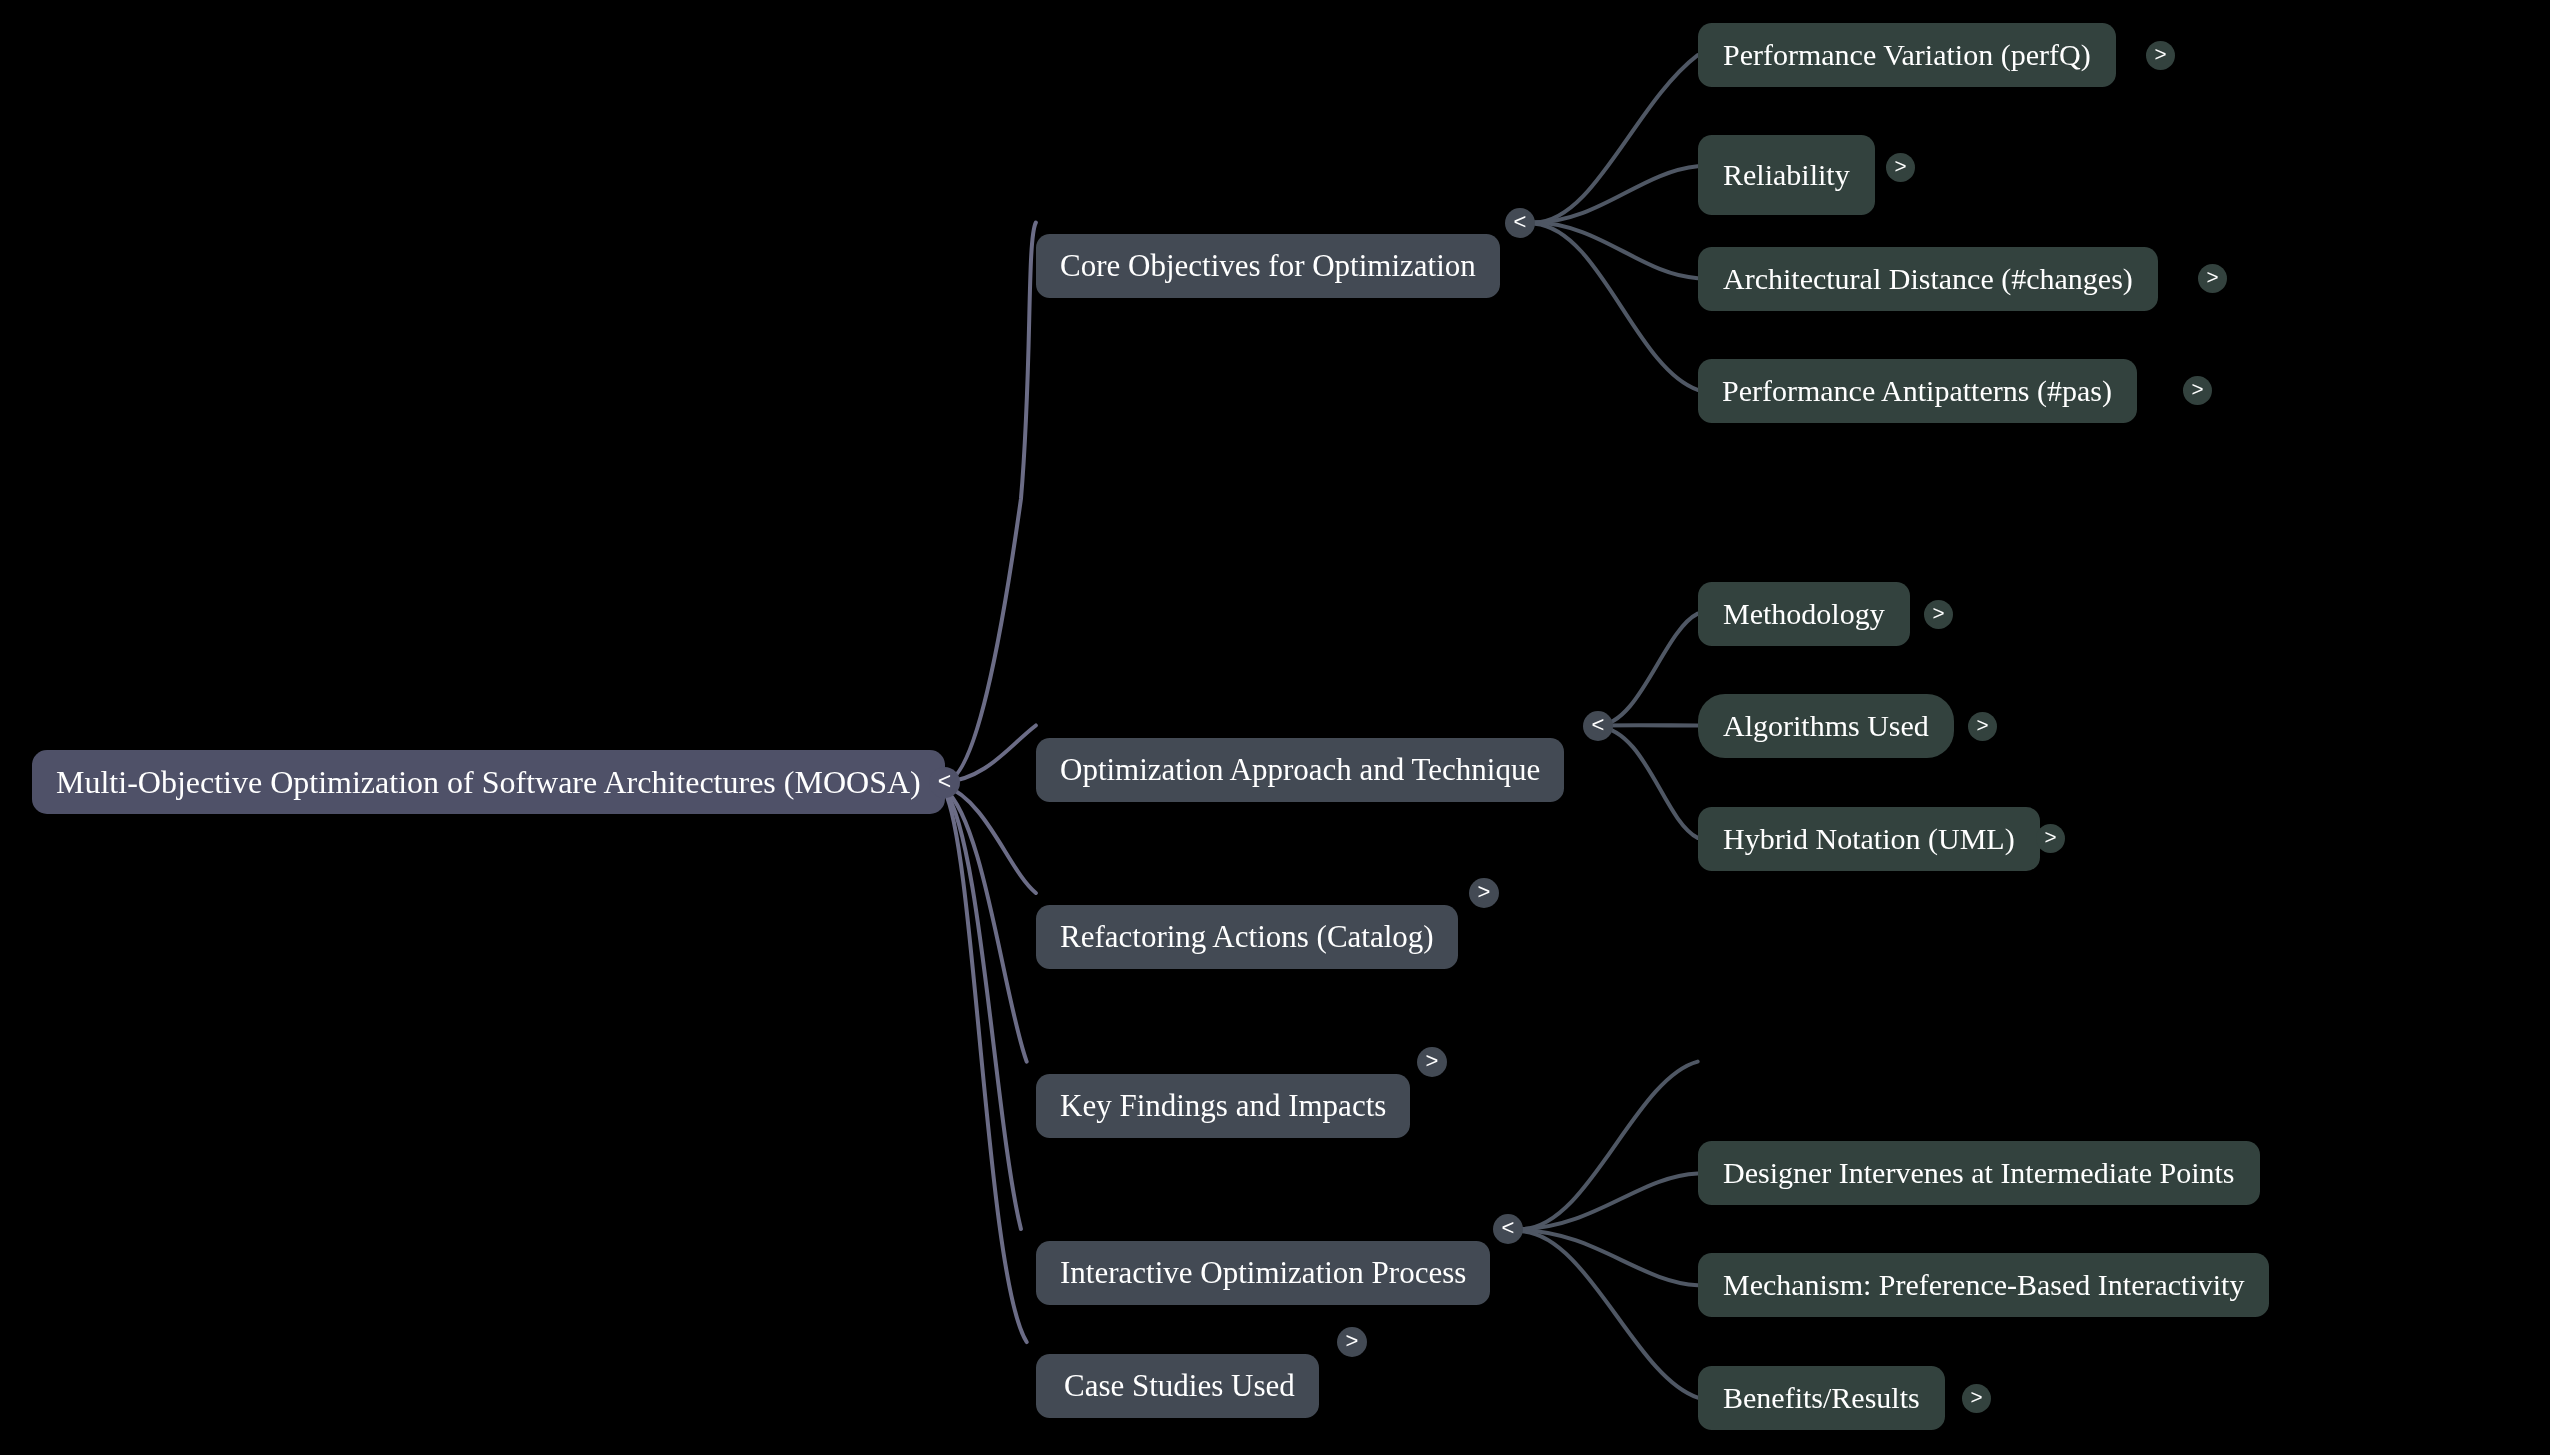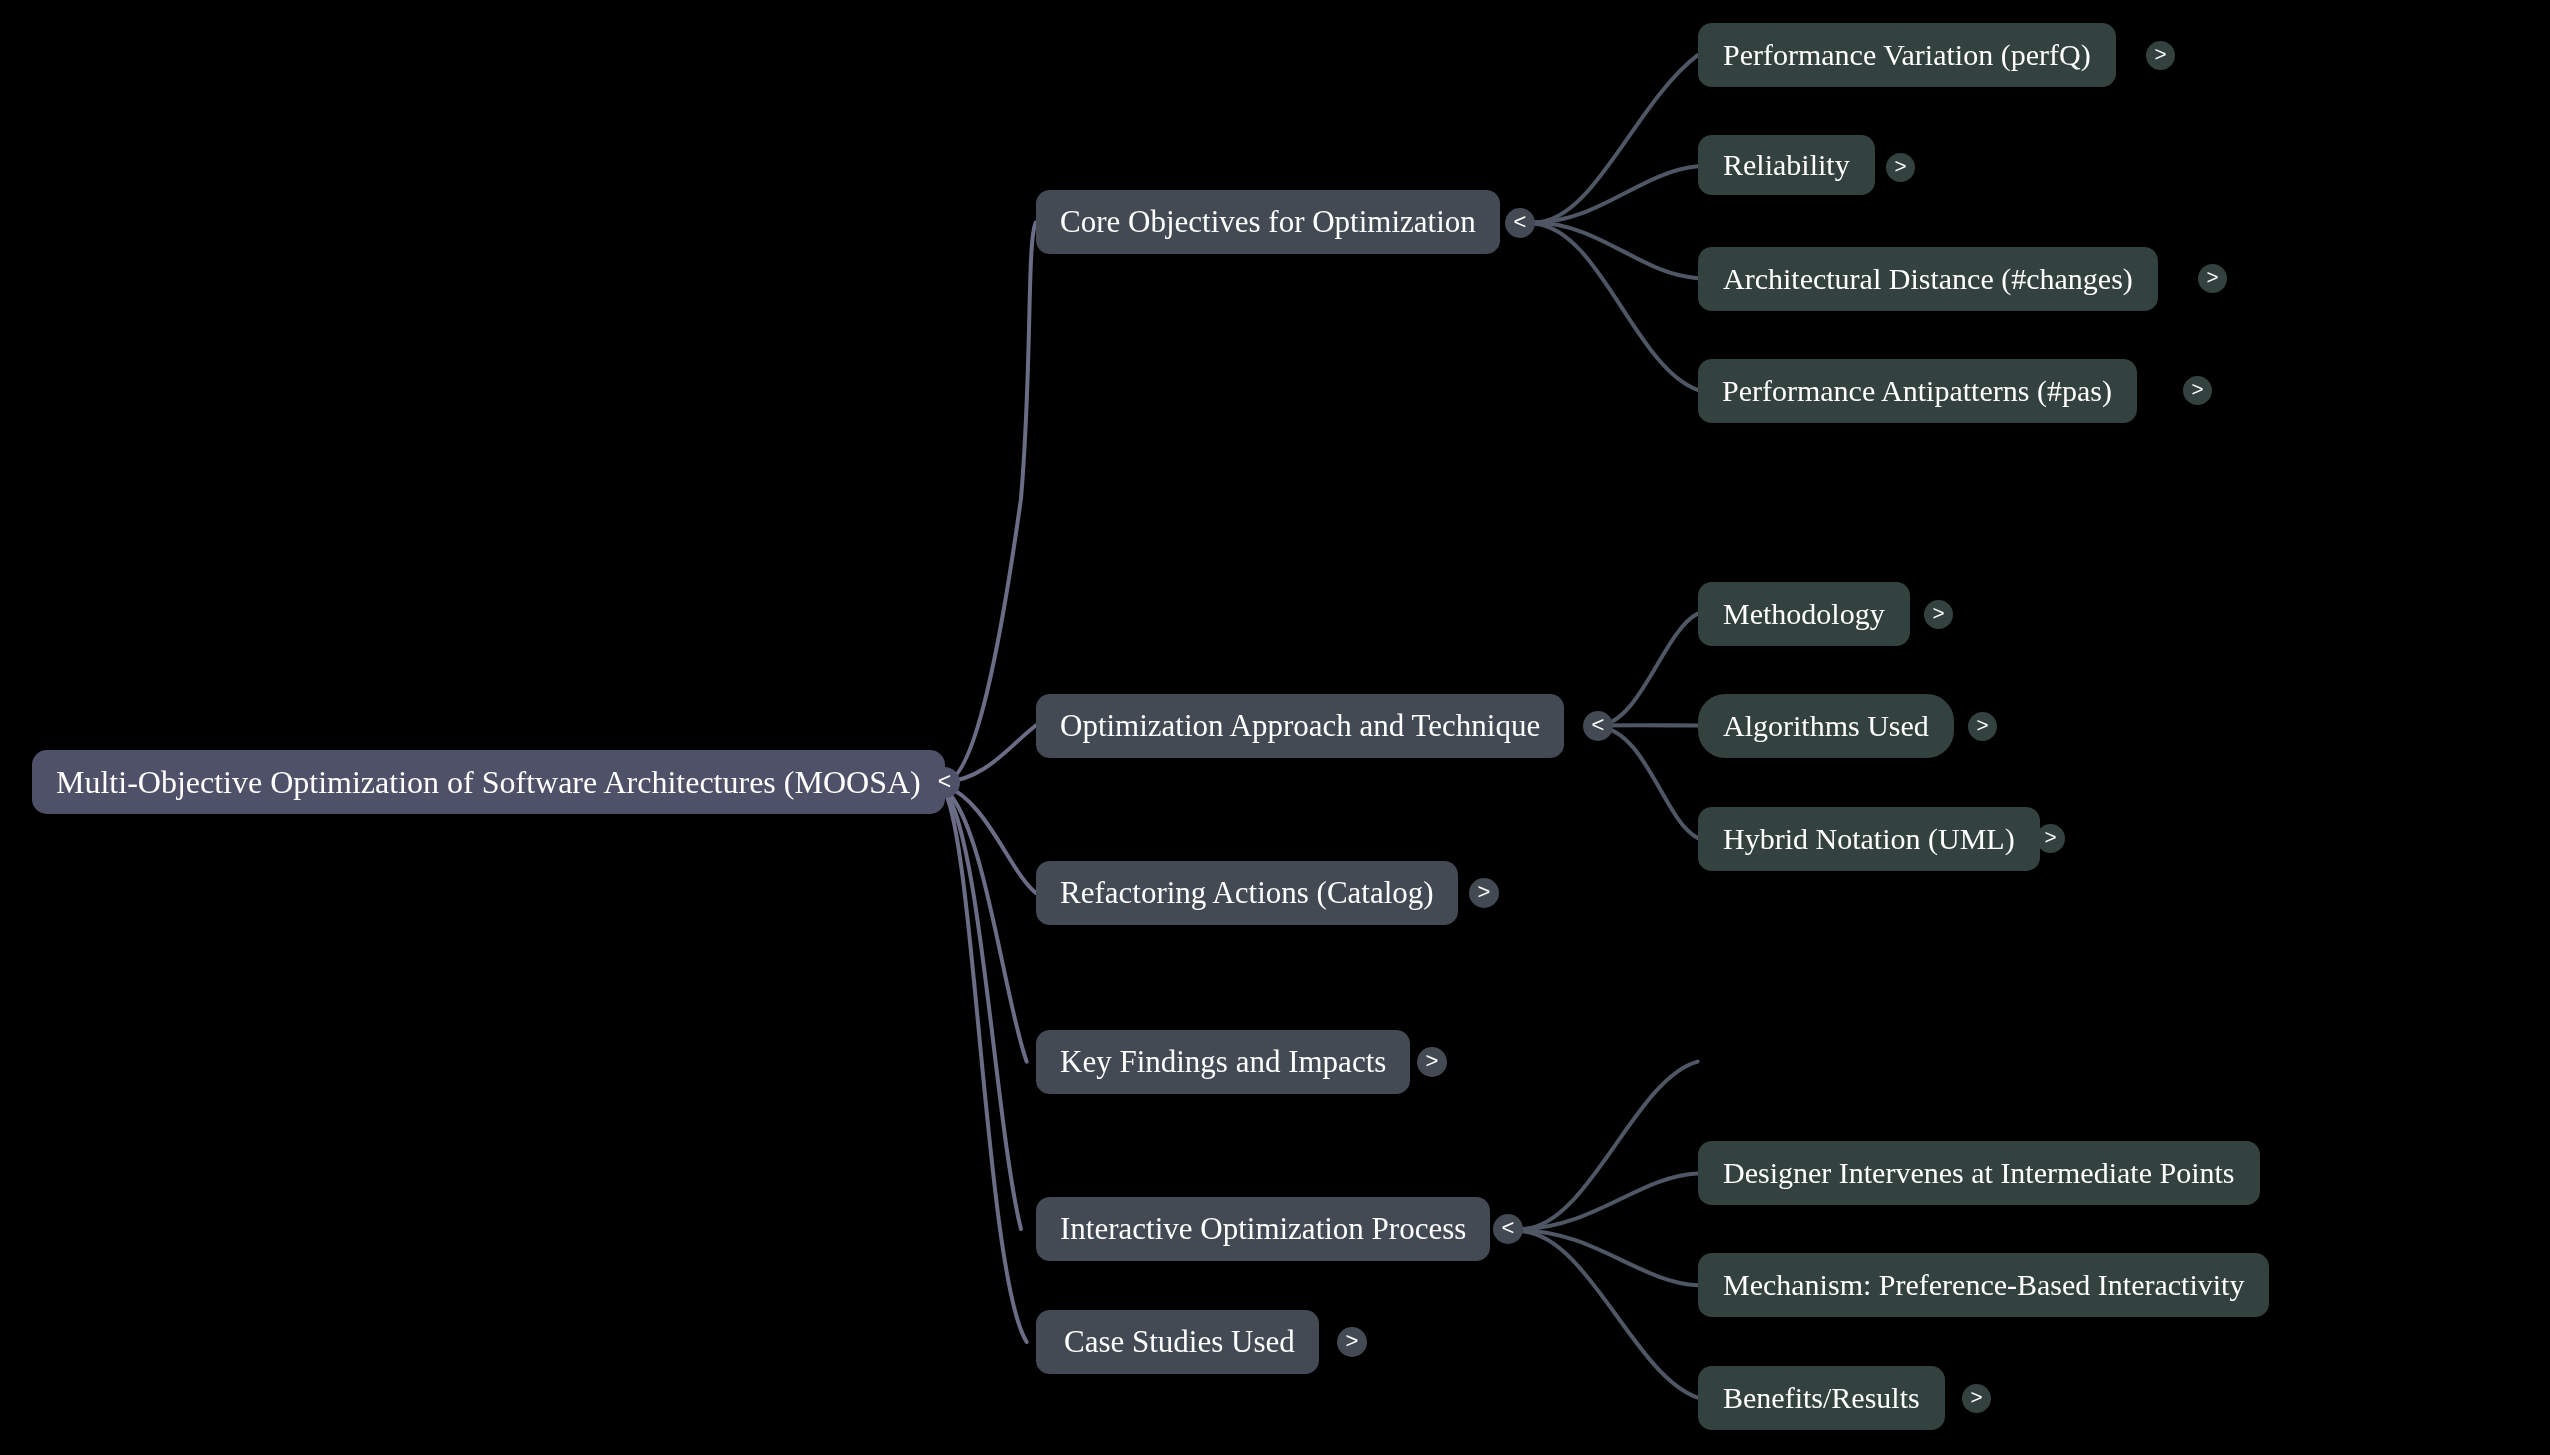--- a/index.html
+++ b/index.html
@@ -41,20 +41,21 @@
   .node.root {
     background: #4f5168;
     border-radius: 15px;
     padding: 0 24px;
     font-size: 32px;
   }
   .node.branch {
     background: #434a54;
     padding: 0 24px;
     font-size: 31px;
+    margin-top: 44px;
   }
   .node.leaf {
     background: #33423e;
     padding: 0 25px;
     font-size: 30px;
   }
   .toggle {
     position: absolute;
     display: flex;
     align-items: center;
@@ -141,21 +142,21 @@
     <span class="chev">&lt;</span>
   </div>
 
   <div class="node leaf" style="left:1698px; top:23px; height:64px;">
     <span class="label">Performance Variation (perfQ)</span>
   </div>
   <div class="toggle t-leaf" style="left:2146px; top:41px;">
     <span class="chev">&gt;</span>
   </div>
 
-  <div class="node leaf" style="left:1698px; top:135px; height:60px;">
+  <div class="node leaf" style="left:1698px; top:135px; height:80px;">
     <span class="label">Reliability</span>
   </div>
   <div class="toggle t-leaf" style="left:1886px; top:153px;">
     <span class="chev">&gt;</span>
   </div>
 
   <div class="node leaf" style="left:1698px; top:247px; height:64px;">
     <span class="label">Architectural Distance (#changes)</span>
   </div>
   <div class="toggle t-leaf" style="left:2198px; top:264px;">

